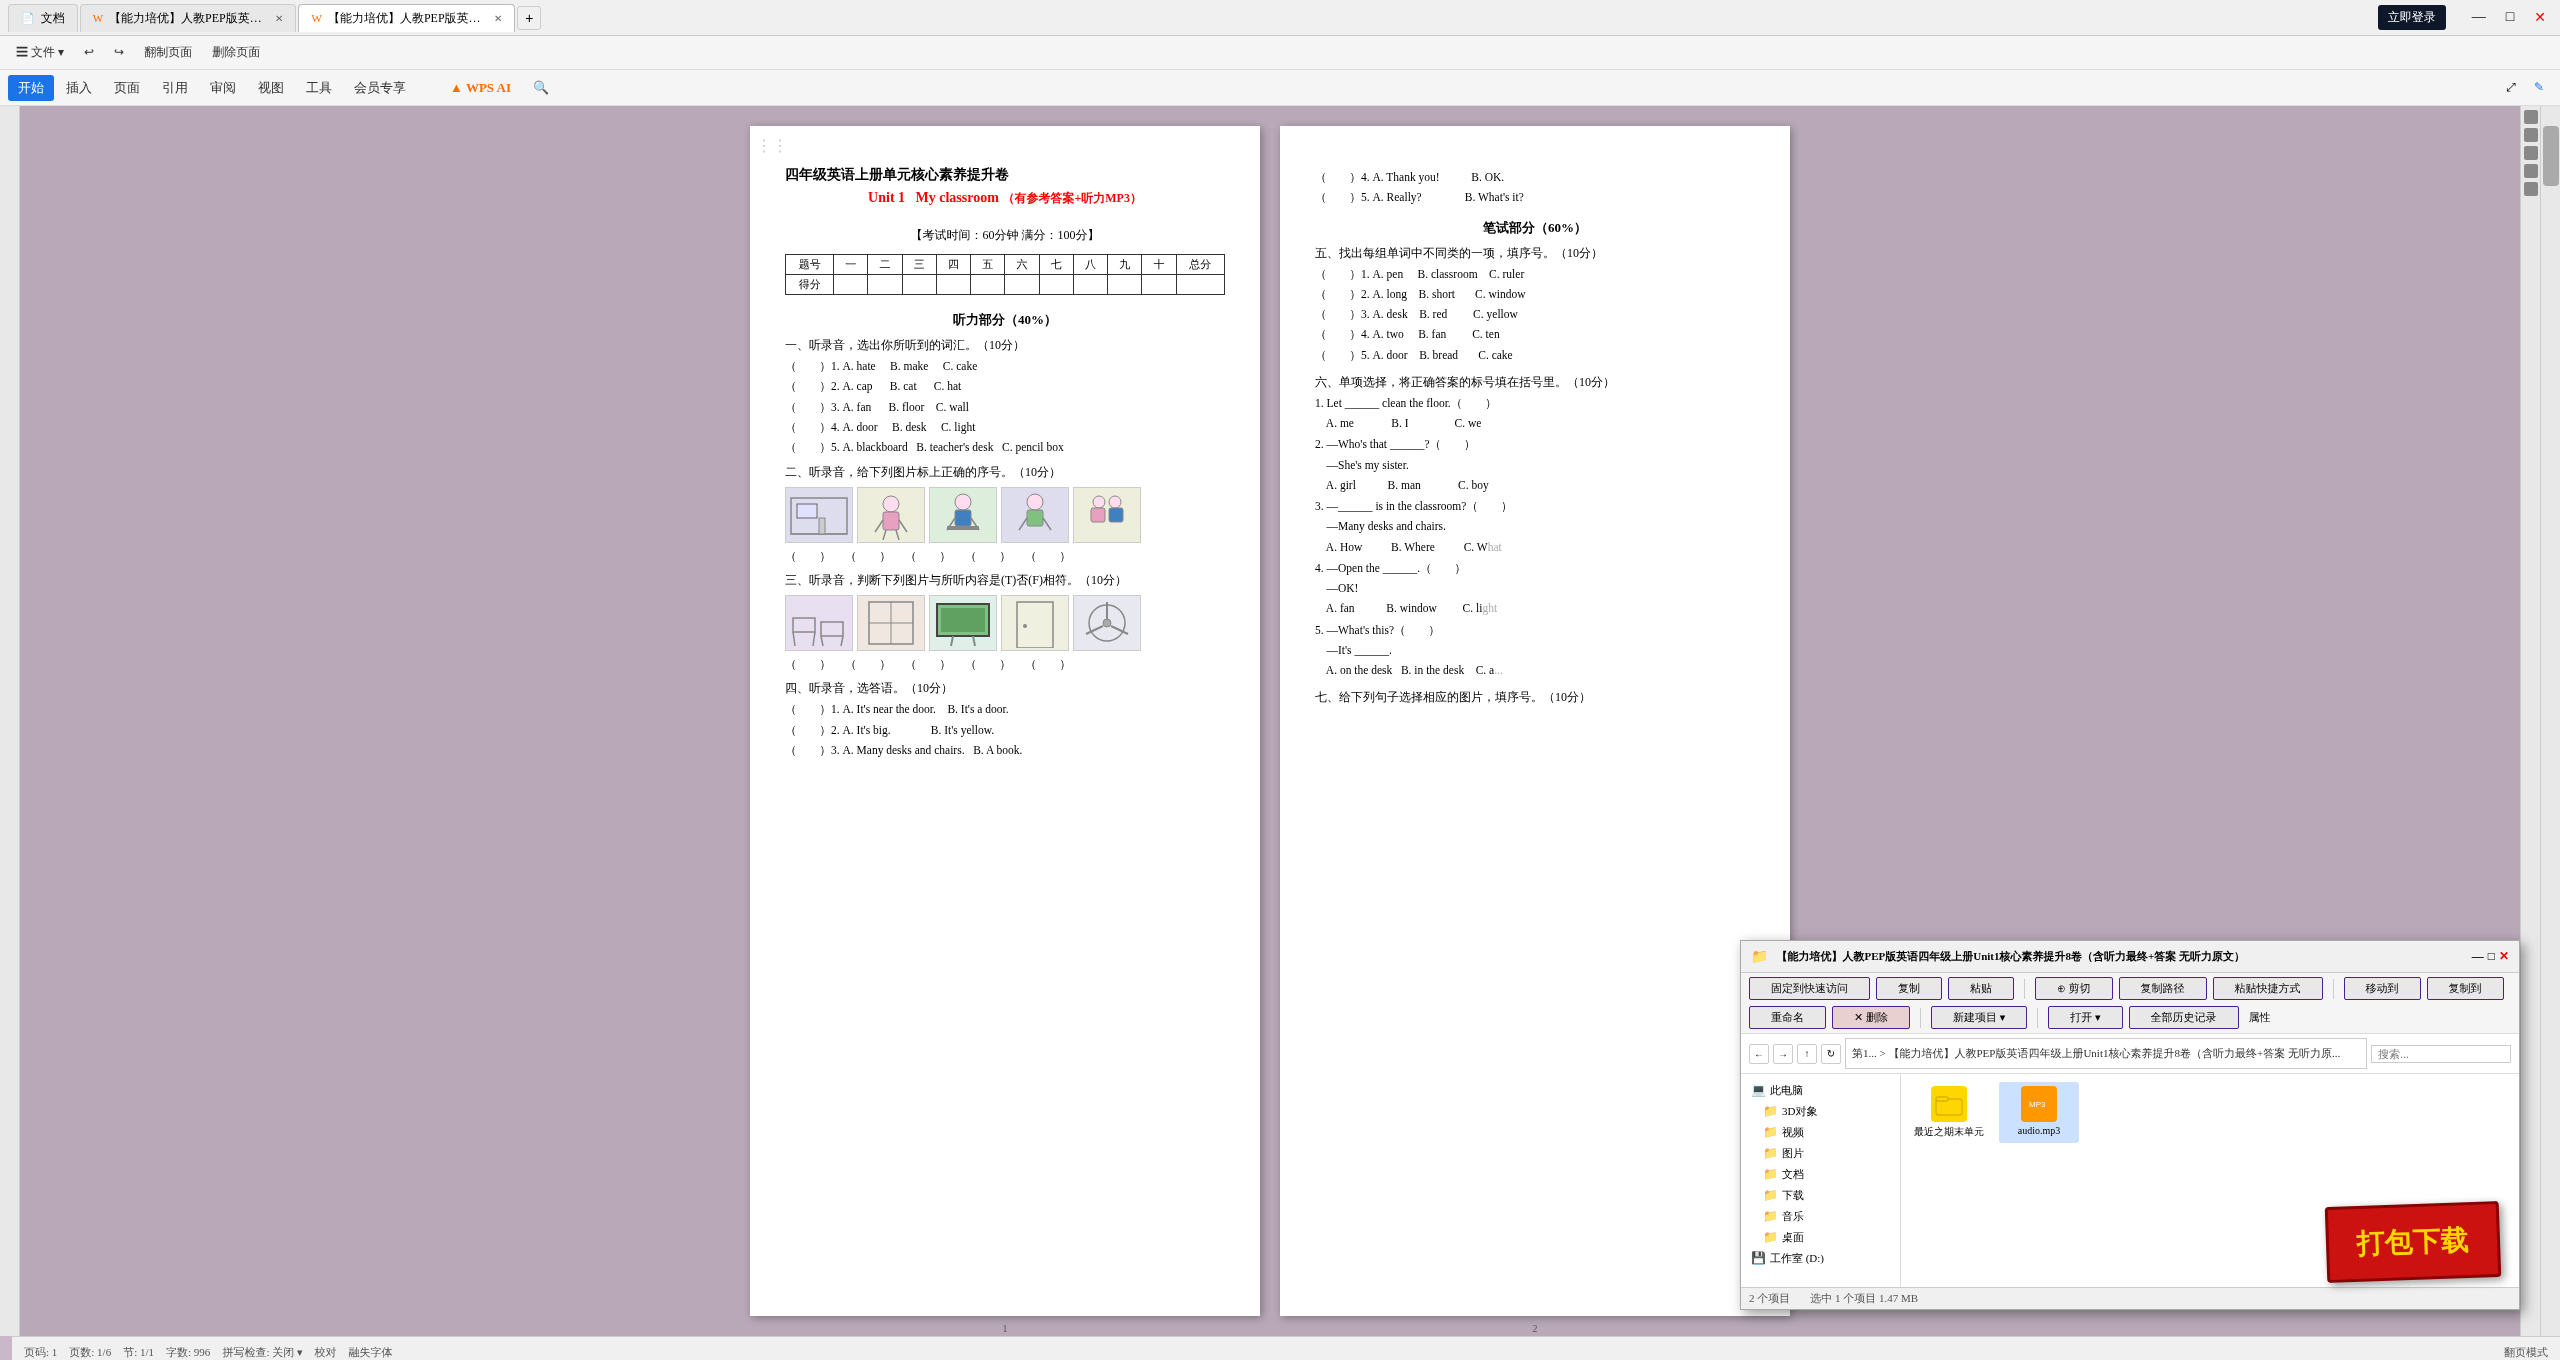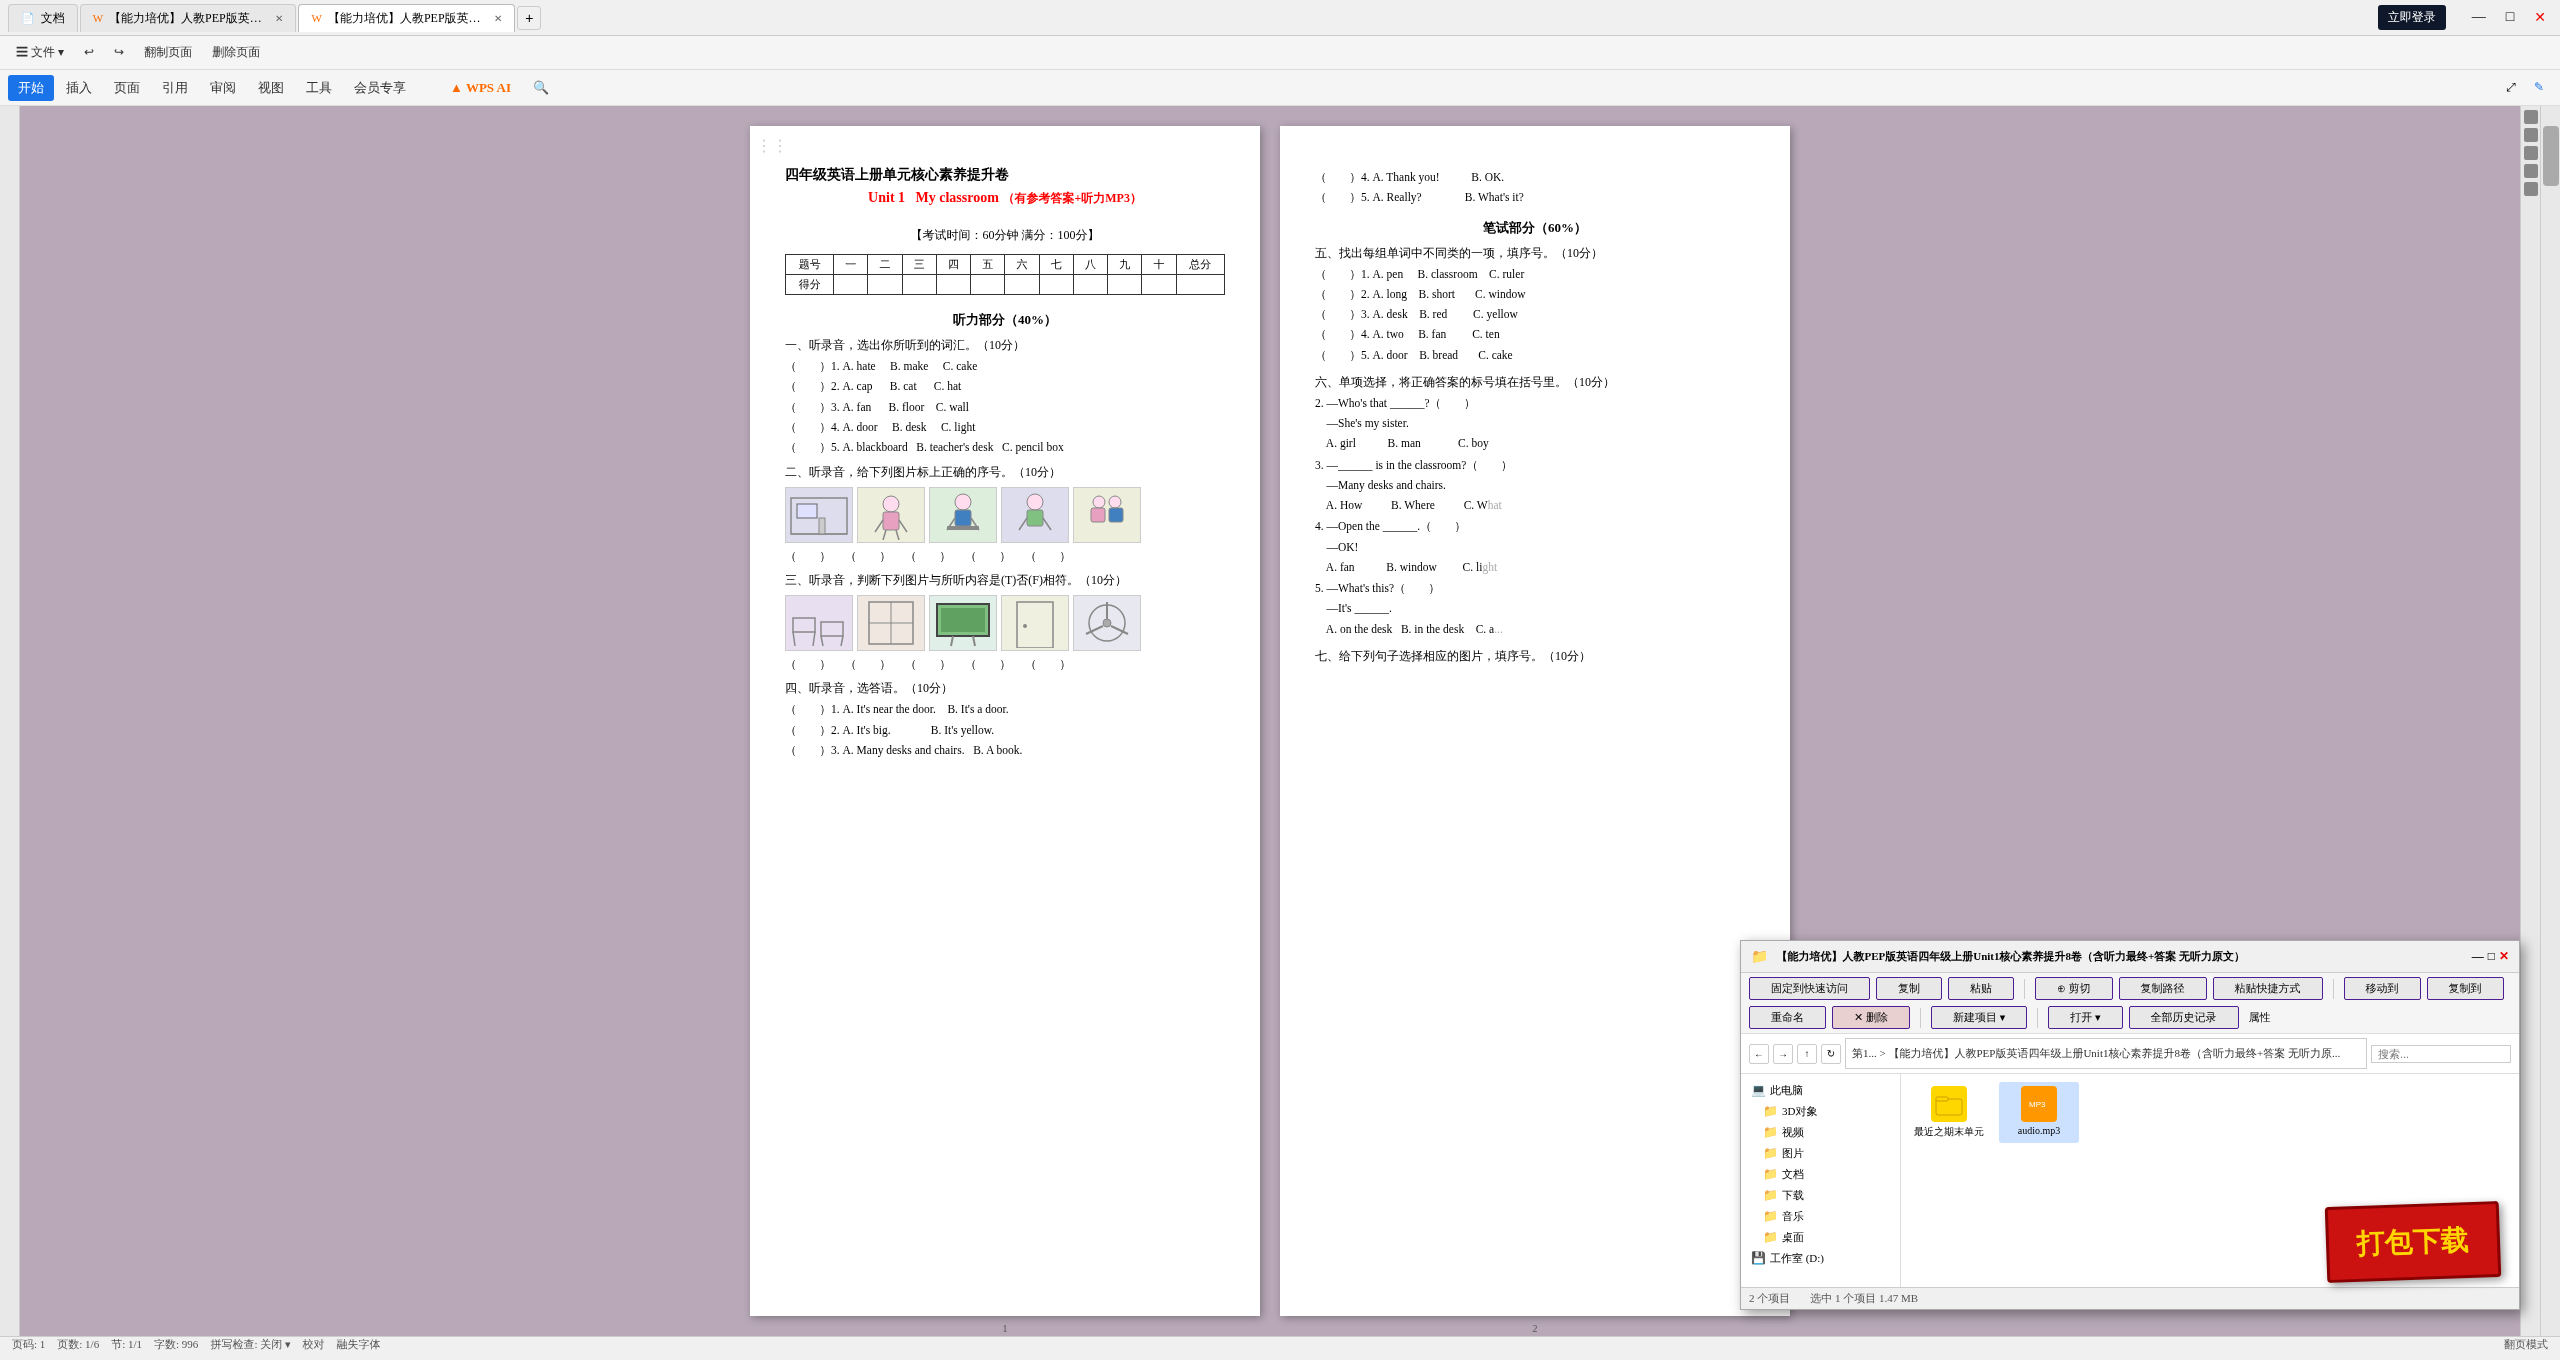--- a/index.html
+++ b/index.html
@@ -124,26 +124,26 @@
     }
     .menu-item.active {
       background: #1a73e8;
       color: white;
       border-radius: 3px;
     }
 
     
     .status-bar {
       position: absolute;
-      bottom: 0; left: 0; right: 0;
+      bottom: 0; left: 12px; right: 0;
       height: 24px;
       background: #f0f0f0;
       border-top: 1px solid #ccc;
       display: flex;
-      align-items: flex-start;
+      align-items: flex-end;
       padding: 0 12px;
       font-size: 11px;
       color: #555;
       gap: 12px;
     }
 
     
     .main-area {
       position: absolute;
       top: 106px;
@@ -706,20 +706,24 @@
 
       <div class="section-header">五、找出每组单词中不同类的一项，填序号。（10分）</div>
       <div class="item-line">（　　）1. A. pen &nbsp;&nbsp;&nbsp; B. classroom &nbsp;&nbsp; C. ruler</div>
       <div class="item-line">（　　）2. A. long &nbsp;&nbsp; B. short &nbsp;&nbsp;&nbsp;&nbsp;&nbsp; C. window</div>
       <div class="item-line">（　　）3. A. desk &nbsp;&nbsp; B. red &nbsp;&nbsp;&nbsp;&nbsp;&nbsp;&nbsp;&nbsp; C. yellow</div>
       <div class="item-line">（　　）4. A. two &nbsp;&nbsp;&nbsp; B. fan &nbsp;&nbsp;&nbsp;&nbsp;&nbsp;&nbsp;&nbsp; C. ten</div>
       <div class="item-line">（　　）5. A. door &nbsp;&nbsp; B. bread &nbsp;&nbsp;&nbsp;&nbsp;&nbsp; C. cake</div>
 
       <div class="section-header" style="margin-top:10px;">六、单项选择，将正确答案的标号填在括号里。（10分）</div>
 
+      <div style="margin:4px 0;">
+        <div class="item-line">1. Let ______ clean the floor.（　　）</div>
+        <div class="item-line">&nbsp;&nbsp;&nbsp; A. me &nbsp;&nbsp;&nbsp;&nbsp;&nbsp;&nbsp;&nbsp;&nbsp;&nbsp;&nbsp;&nbsp; B. I &nbsp;&nbsp;&nbsp;&nbsp;&nbsp;&nbsp;&nbsp;&nbsp;&nbsp;&nbsp;&nbsp;&nbsp;&nbsp;&nbsp; C. we</div>
+      </div>
 
       <div style="margin:4px 0;">
         <div class="item-line">2. —Who's that ______?（　　）</div>
         <div class="item-line">&nbsp;&nbsp;&nbsp; —She's my sister.</div>
         <div class="item-line">&nbsp;&nbsp;&nbsp; A. girl &nbsp;&nbsp;&nbsp;&nbsp;&nbsp;&nbsp;&nbsp;&nbsp;&nbsp; B. man &nbsp;&nbsp;&nbsp;&nbsp;&nbsp;&nbsp;&nbsp;&nbsp;&nbsp;&nbsp;&nbsp; C. boy</div>
       </div>
 
       <div style="margin:4px 0;">
         <div class="item-line">3. —______ is in the classroom?（　　）</div>
         <div class="item-line">&nbsp;&nbsp;&nbsp; —Many desks and chairs.</div>

